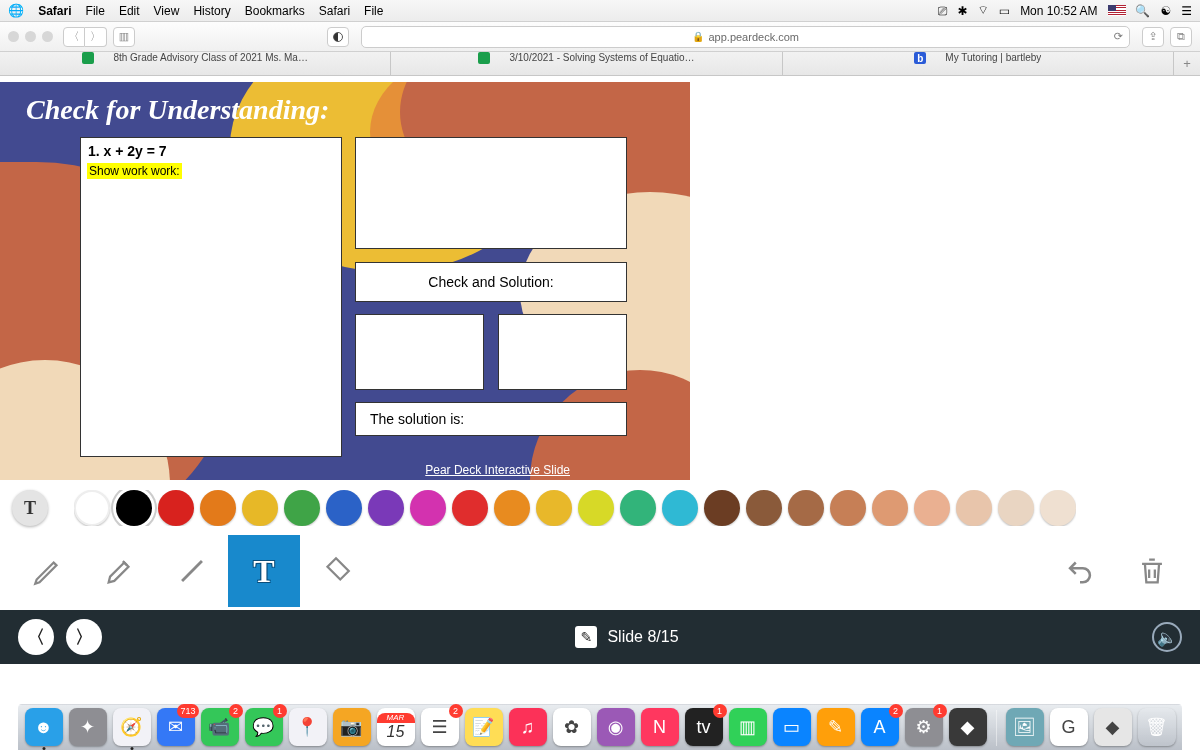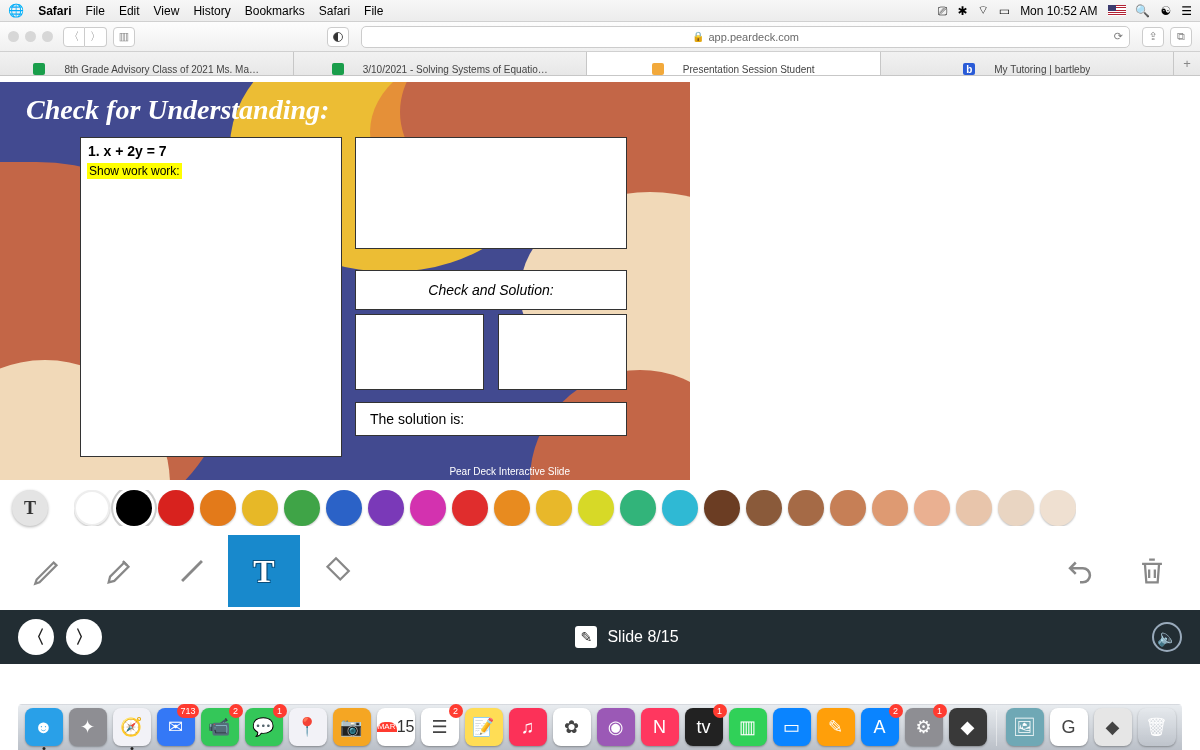--- a/index.html
+++ b/index.html
@@ -22,21 +22,21 @@
 .nav-group .nav-btn:first-child{ border-top-right-radius:0; border-bottom-right-radius:0;}
 .nav-group .nav-btn:last-child{ border-top-left-radius:0; border-bottom-left-radius:0; border-left:none;}
 .urlbar { flex:1; height:22px; border:1px solid #ccc; border-radius:5px; background:#fff; display:flex; align-items:center; justify-content:center; font-size:11px; color:#6a6a6a; margin:0 6px; position:relative;}
 .urlbar .lock{ font-size:10px; margin-right:4px; }
 .urlbar .reload{ position:absolute; right:6px; color:#777;}
 .reader-btn{ width:22px; height:20px; border:1px solid #ccc; border-radius:4px; background:#fff; display:flex; align-items:center; justify-content:center;}
 .reader-btn::before{content:""; width:8px; height:8px; border-radius:50%; background:linear-gradient(90deg,#333 50%,#fff 50%); border:1px solid #555;}
 
 
 .tabbar { height:24px; background:linear-gradient(#f2f2f2,#e7e7e7); display:flex; border-bottom:1px solid #c7c7c7;}
-.tab { flex:1; border-right:1px solid #c7c7c7; display:flex; align-items:flex-end; justify-content:center; font-size:10px; color:#444; gap:19px; padding:0 0; overflow:hidden; white-space:nowrap; position:relative;}
+.tab { flex:1; border-right:1px solid #c7c7c7; display:flex; align-items:flex-start; justify-content:center; font-size:10px; color:#444; gap:19px; padding:0 0; overflow:hidden; white-space:nowrap; position:relative;}
 .tab.active{ background:#fff; }
 .tab .favicon{ width:12px; height:12px; border-radius:2px; flex-shrink:0;}
 .tab-add{ width:26px; display:flex; align-items:center; justify-content:center; color:#888; font-size:13px;}
 
 
 .peardeck { position:absolute; top:76px; left:0; right:0; bottom:50px; background:#fff; display:flex; flex-direction:column; }
 .slide-area { flex:0 0 auto; display:flex; justify-content:flex-start; padding:6px 0 4px 0; }
 .slide { width:690px; height:398px; position:relative; overflow:hidden; background:#424a90; }
 .slide .bg { position:absolute; inset:0; }
 .blob { position:absolute; border-radius:50%; }
@@ -46,25 +46,25 @@
 .b4{ width:250px; height:250px; background:#f1d9b8; bottom:-130px; left:-80px; }
 .b5{ width:420px; height:240px; background:#c36647; top:-90px; right:-130px; }
 .b6{ width:260px; height:200px; background:#f1d9b8; top:110px; right:-90px;}
 .b7{ width:220px; height:220px; background:#c36647; bottom:-110px; right:-60px;}
 .slide-title { position:absolute; top:12px; left:26px; color:#fff; font-size:28px; font-family:"Comic Sans MS","Chalkboard",cursive; font-style:italic; font-weight:bold;}
 .wbox { position:absolute; background:#fff; border:1.5px solid #333; }
 .wb1{ top:55px; left:80px; width:262px; height:320px; }
 .wb1 .eq{ font-weight:bold; font-size:14px; padding:5px 7px 0 7px; font-family:Arial; line-height:1.15;}
 .wb1 .swy{ margin:4px 6px; background:#ffff00; font-size:12px; padding:1px 2px; display:inline-block; font-family:Arial;}
 .wb2{ top:55px; left:355px; width:272px; height:112px;}
-.wb3{ top:188px; left:355px; width:272px; height:40px; display:flex; align-items:center; justify-content:center; font-family:Arial; font-size:14px;font-style:italic;}
+.wb3{ top:180px; left:355px; width:272px; height:40px; display:flex; align-items:center; justify-content:center; font-family:Arial; font-size:14px;}
 .wb4{ top:232px; left:355px; width:129px; height:76px;}
 .wb5{ top:232px; left:498px; width:129px; height:76px;}
 .wb6{ top:320px; left:355px; width:272px; height:34px; display:flex; align-items:center; padding-left:14px; font-family:Arial; font-size:14px;}
-.slide .footerlabel{ position:absolute; bottom:3px; right:120px; color:#fff; font-size:10px;}
+.slide .footerlabel{ position:absolute; bottom:3px; right:120px; color:#fff; font-size:12px;text-decoration:underline;}
 
 
 .palette { display:flex; align-items:center; padding:6px 12px; gap:8px; }
 .textchip{ width:36px; height:36px; border-radius:50%; background:#e4e4e4; box-shadow:0 1px 3px rgba(0,0,0,0.3); display:flex; align-items:center; justify-content:center; font-weight:bold; font-family:Georgia,serif; font-size:18px; color:#333; margin-right:18px; flex-shrink:0;}
 .swatch-row{ display:flex; gap:6px; overflow:hidden; }
 .swatch{ width:36px; height:36px; border-radius:50%; box-shadow:0 1px 2px rgba(0,0,0,0.25); flex-shrink:0;}
 .swatch.white{ background:#fff; border:2px solid #eee;}
 .swatch.selected{ box-shadow:0 0 0 3px #fff, 0 0 0 5px #ccc, 0 2px 4px rgba(0,0,0,0.3);}
 
 
@@ -83,21 +83,21 @@
 .speaker{ width:30px; height:30px; border:2px solid #9ab; border-radius:50%; display:flex; align-items:center; justify-content:center;}
 
 
 .dock{ position:absolute; bottom:0; left:0; right:0; height:50px; display:flex; align-items:flex-end; justify-content:center; }
 .dock-bg{ position:absolute; bottom:0; height:46px; left:18px; right:18px; background:linear-gradient(rgba(190,200,210,0.35),rgba(130,140,155,0.55)); border-top:1px solid rgba(255,255,255,0.4); border-radius:4px 4px 0 0;}
 .dock-items{ position:relative; display:flex; gap:6px; align-items:flex-end; padding-bottom:4px; z-index:2;}
 .dock-item{ width:38px; height:38px; border-radius:8px; position:relative; display:flex; align-items:center; justify-content:center; font-size:18px; color:#fff; box-shadow:0 1px 2px rgba(0,0,0,0.3);}
 .dock-item.dot::after{ content:""; position:absolute; bottom:-4px; left:50%; transform:translateX(-50%); width:3px; height:3px; background:#222; border-radius:50%;}
 .dock-badge{ position:absolute; top:-4px; right:-4px; min-width:14px; height:14px; border-radius:7px; background:#ff3b30; color:#fff; font-size:9px; display:flex; align-items:center; justify-content:center; padding:0 3px;}
 .dock-sep{ width:1px; height:36px; background:rgba(255,255,255,0.45); margin:0 3px;}
-.cal{ background:#fff; flex-direction:row; font-size:8px; color:#333;}
+.cal{ background:#fff; flex-direction:column; font-size:8px; color:#333;font-style:italic;}
 .cal .mon{ background:#ff3b30; color:#fff; width:100%; text-align:center; border-radius:8px 8px 0 0; font-size:8px; line-height:10px;}
 .cal .day{ font-size:16px; font-weight:400; line-height:18px;}
 </style>
 </head>
 <body>
 
 <div class="menubar">
   <span class="apple">🌐</span>
   <b>Safari</b>
   <span>File</span>
@@ -143,24 +143,20 @@
 </div>
 
 <div class="tabbar" id="tabbar">
     <div class="tab">
       <div class="favicon" style="background: rgb(26, 158, 75);"></div>
       <span style="overflow: hidden; text-overflow: ellipsis;">8th Grade Advisory Class of 2021 Ms. Ma…</span>
     </div>
     <div class="tab">
       <div class="favicon" style="background: rgb(26, 158, 75);"></div>
       <span style="overflow: hidden; text-overflow: ellipsis;">3/10/2021 - Solving Systems of Equatio…</span>
-    </div>
-    <div class="tab active">
-      <div class="favicon" style="background: rgb(242, 169, 59);"></div>
-      <span style="overflow: hidden; text-overflow: ellipsis;">Presentation Session Student</span>
     </div>
     <div class="tab">
       <div class="favicon" style="background: rgb(42, 91, 215); color: rgb(255, 255, 255); font-size: 10px; font-weight: bold; display: flex; align-items: center; justify-content: center;">b</div>
       <span style="overflow: hidden; text-overflow: ellipsis;">My Tutoring | bartleby</span>
     </div>
     <div class="tab-add">+</div>
   </div>
 
 <div class="peardeck">
   <div class="slide-area">

